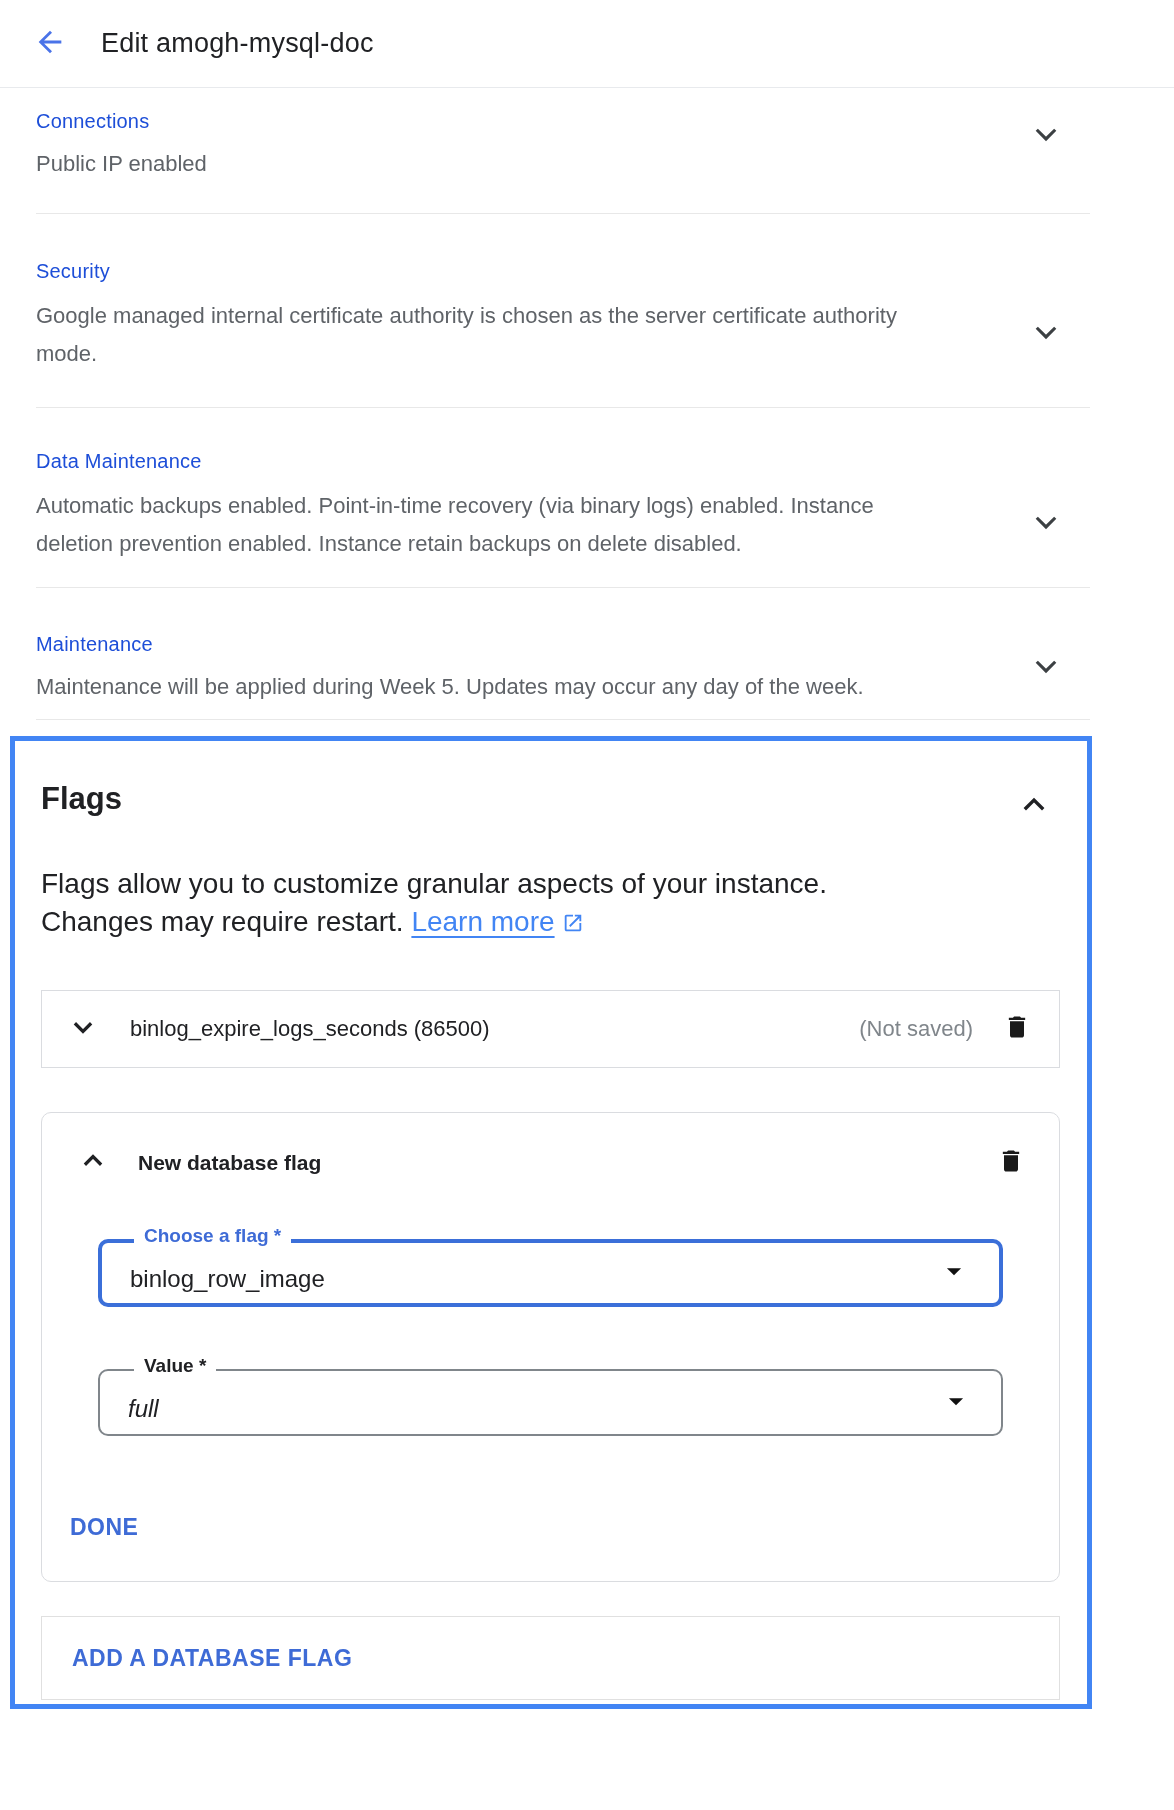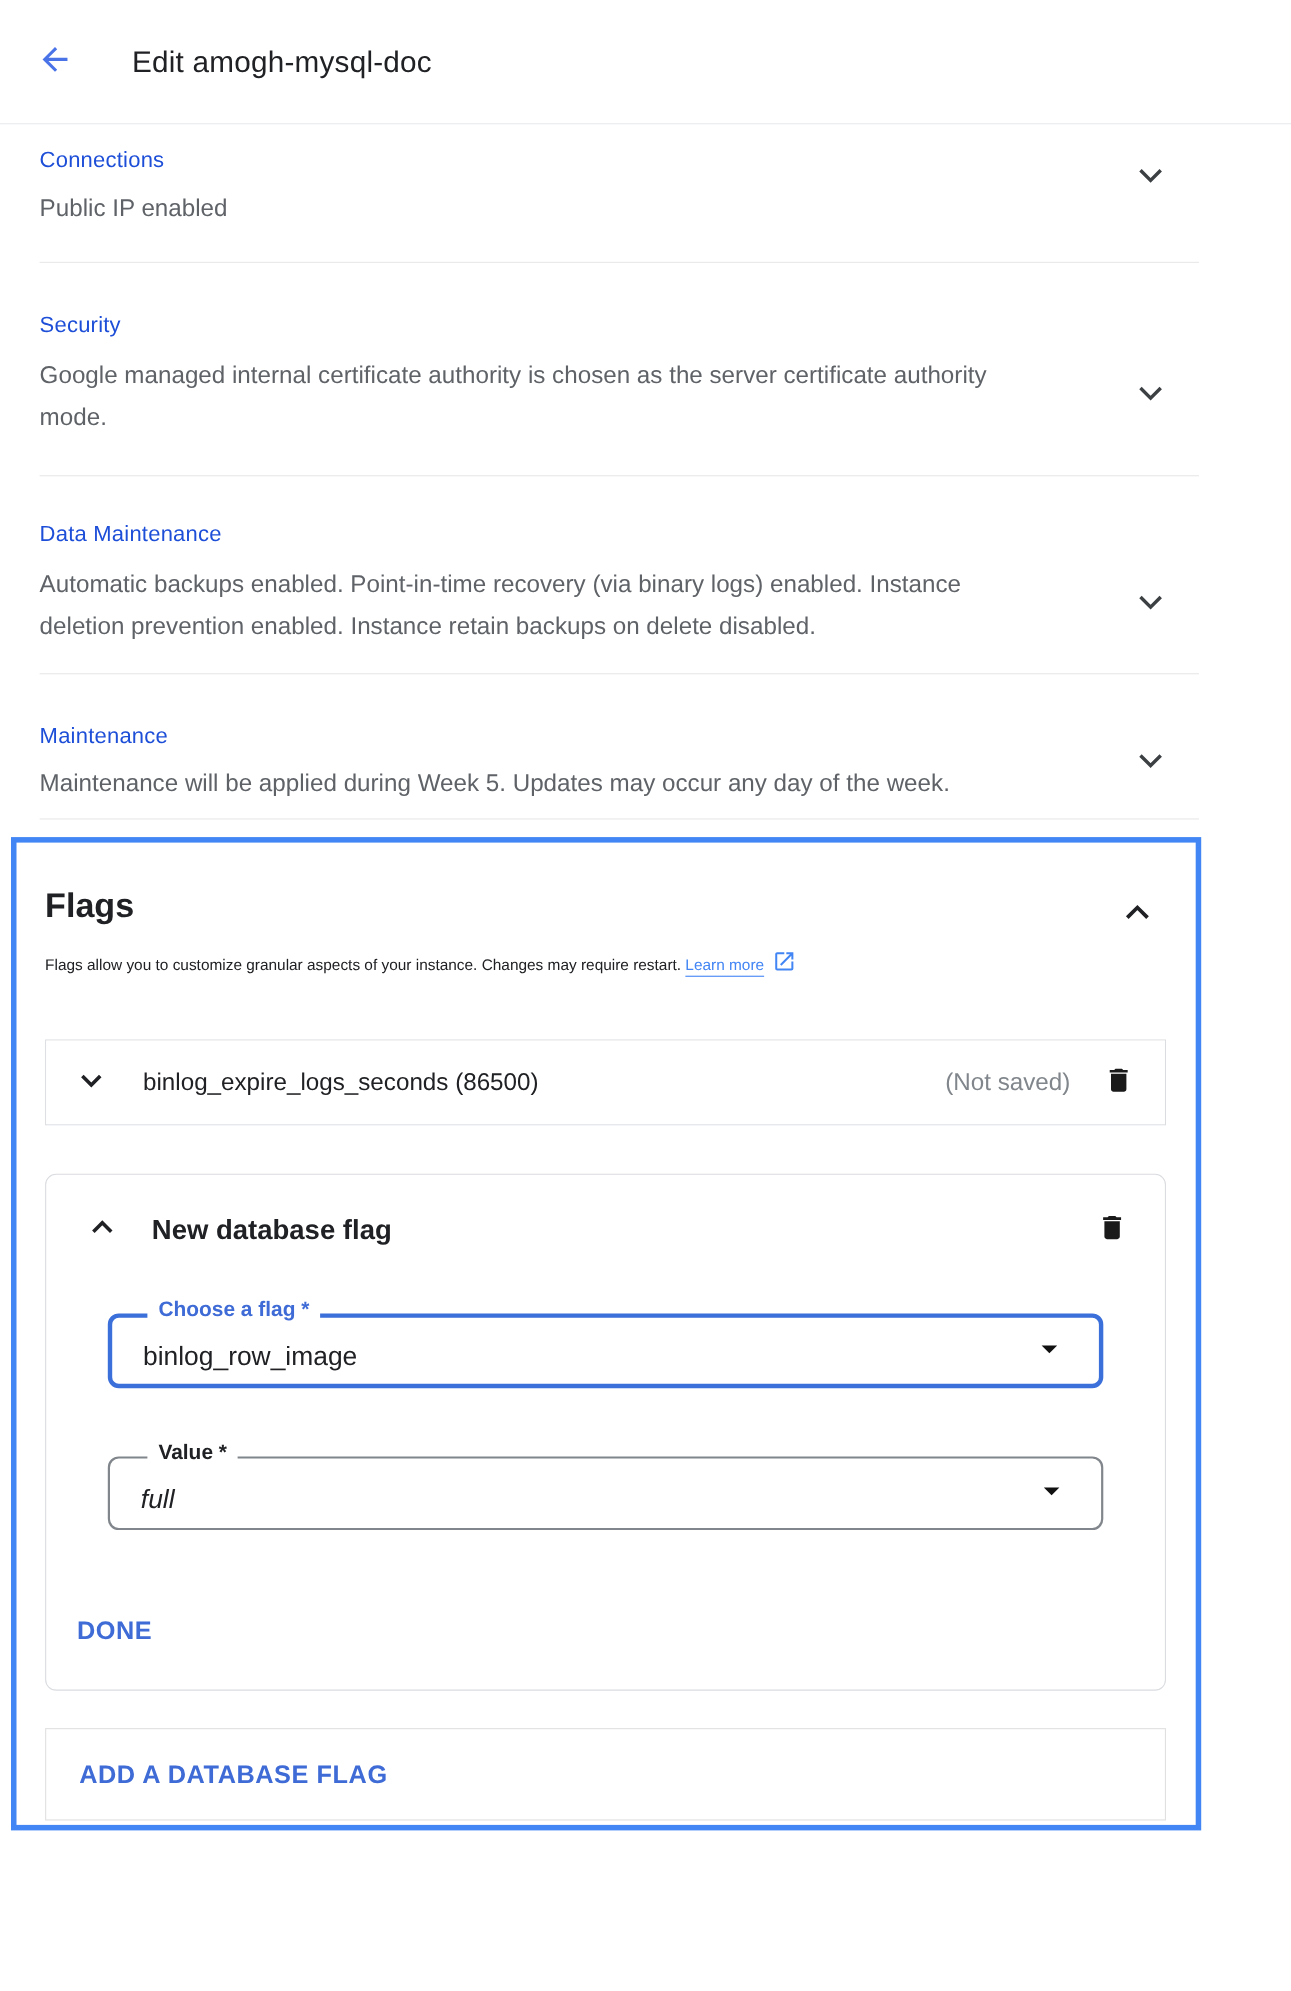--- a/index.html
+++ b/index.html
@@ -5,21 +5,21 @@
   * { margin:0; padding:0; box-sizing:border-box; }
   html,body { background:#ffffff; }
   body {
     width:1174px; height:1810px; position:relative; overflow:hidden;
     font-family:"Liberation Sans","DejaVu Sans",sans-serif;
     color:#202124;
   }
 
   
   .appbar {
-    height:113px; display:flex; align-items:center; gap:52px;
+    height:88px; display:flex; align-items:center; gap:33px;
     padding:0 32px; border-bottom:1px solid #e8eaed; background:#fff;
   }
   .back-btn { width:36px; height:36px; display:flex; align-items:center; justify-content:center; cursor:pointer; }
   .appbar-title { font-size:27px; font-weight:400; color:#202124; letter-spacing:.2px; }
 
   
   .section {
     position:relative;
     margin:0 84px 0 36px;
     border-bottom:1px solid #e8e8e8;
@@ -48,21 +48,21 @@
     margin:16px 82px 0 10px;
     border:5px solid #4285f4;
     padding:40px 27px 4px 26px;
     background:#fff;
   }
   .flags-header { position:relative; padding-right:120px; }
   .flags-title { font-size:31px; font-weight:700; color:#202124; }
   .flags-header .sec-chevron { right:8px; top:8px; }
 
   .flags-desc {
-    margin-top:16px; font-size:14px; line-height:38px; color:#202124; max-width:905px;
+    margin-top:48px; font-size:28px; line-height:38px; color:#202124; max-width:905px;
   }
   .learn-more {
     color:#4285f4; text-decoration:underline; text-underline-offset:5px; cursor:pointer;
   }
   .ext-icon { display:inline-block; vertical-align:-3px; margin-left:7px; }
 
   
   .flag-rows { margin-top:46px; border:1px solid #dadce0; }
   .flag-row {
     height:76px; display:flex; align-items:center; padding:0 26px; background:#fff;
@@ -74,21 +74,21 @@
   .trash-btn { width:32px; height:32px; margin-left:28px; display:flex; align-items:center; justify-content:center; cursor:pointer; flex:none; }
   .flag-row .trash-btn { margin-left:28px; }
   .flag-row.no-status .trash-btn { margin-left:auto; }
 
   
   .new-flag-card {
     margin-top:44px; border:1px solid #dadce0; border-radius:10px;
     padding:34px 28px 40px 28px; background:#fff;
   }
   .card-head { display:flex; align-items:center; padding:0 4px 0 8px; }
-  .card-title { margin-left:30px; font-size:25px; font-weight:700; color:#202124; }
+  .card-title { margin-left:30px; font-size:21px; font-weight:700; color:#202124; }
   .card-head .trash-btn { margin-left:auto; }
 
   .field { position:relative; margin:0 28px; }
   .field-flag { margin-top:60px; }
   .field-value { margin-top:62px; }
   .field-box {
     height:66px; border-radius:10px; background:#fff;
     display:flex; align-items:center; padding:0 28px; cursor:pointer;
   }
   .field-flag .field-box { border:4px solid #3b6fd9; height:68px; }

